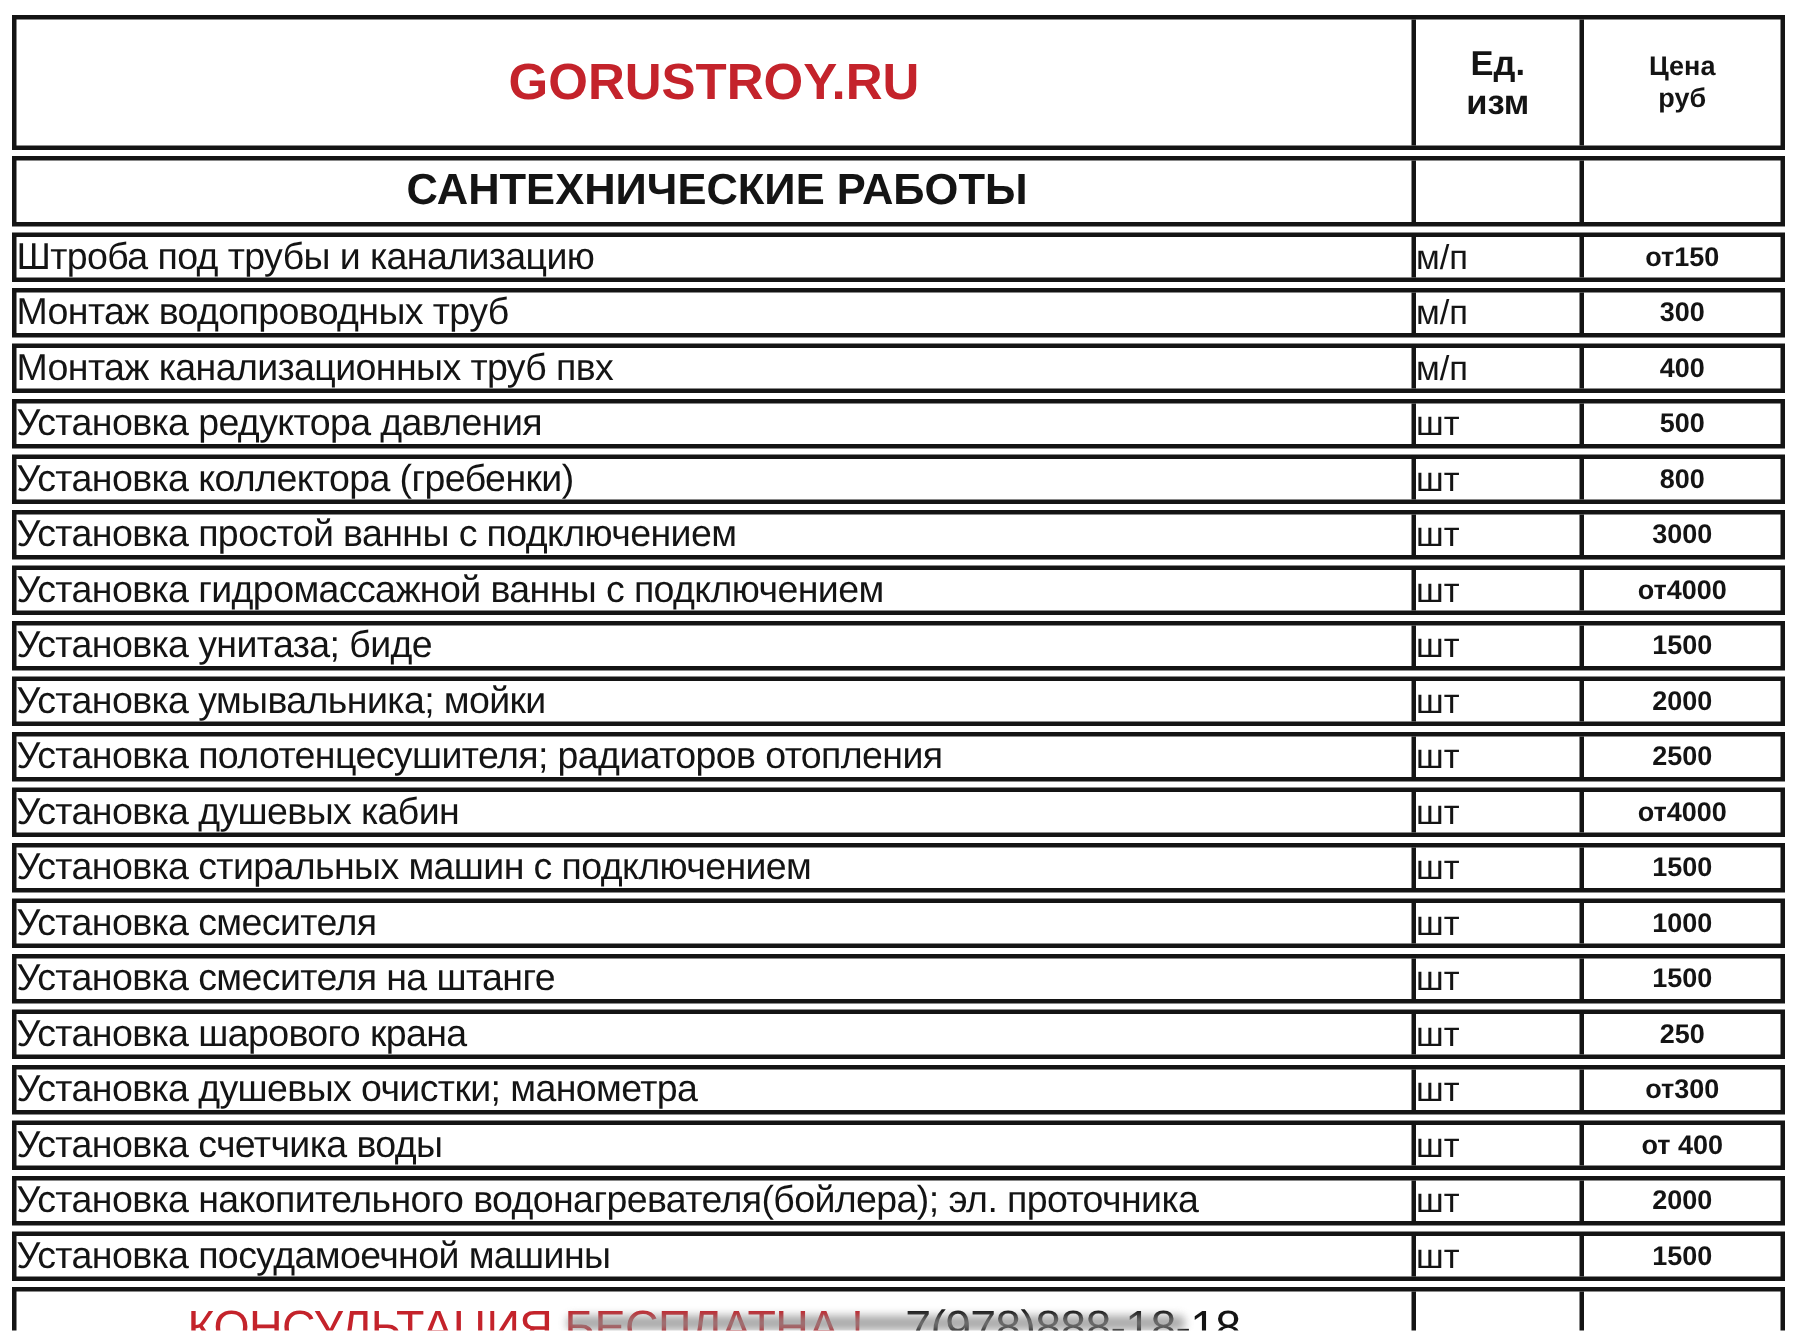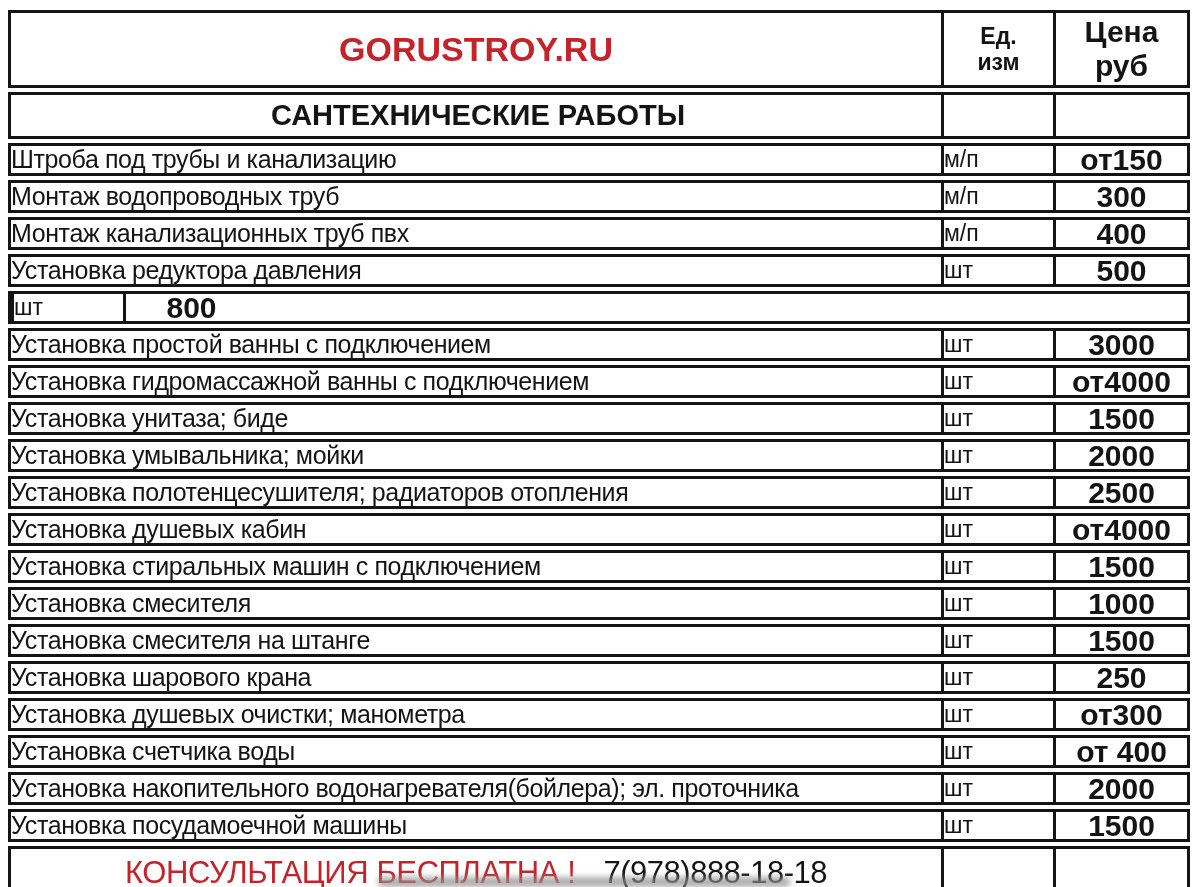--- a/index.html
+++ b/index.html
@@ -43,24 +43,24 @@
   .cell.unit{
     width:112px;
     border-left:3px solid var(--line);
     font-size:23px;
   }
   .cell.price{
     width:134px;
     border-left:3px solid var(--line);
     justify-content:center;
     font-weight:bold;
-    font-size:30px;
-  }
-  
-  .row.header{height:78px;}
+    font-size:18px;
+  }
+  
+  .row.header{height:90px;}
   .row.header .desc{justify-content:center;padding-left:0;}
   .brand{
     color:var(--accent);
     font-weight:bold;
     font-size:34px;
     letter-spacing:0px;
   }
   .colhead{
     flex-direction:column;
     justify-content:center;
@@ -146,20 +146,21 @@
     <div class="cell price">400</div>
   </div>
 
   <div class="row data">
     <div class="cell desc">Установка редуктора давления</div>
     <div class="cell unit">шт</div>
     <div class="cell price">500</div>
   </div>
 
   <div class="row data">
+    <div class="cell desc">Установка коллектора (гребенки)</div>
     <div class="cell unit">шт</div>
     <div class="cell price">800</div>
   </div>
 
   <div class="row data">
     <div class="cell desc">Установка простой ванны с подключением</div>
     <div class="cell unit">шт</div>
     <div class="cell price">3000</div>
   </div>
 

